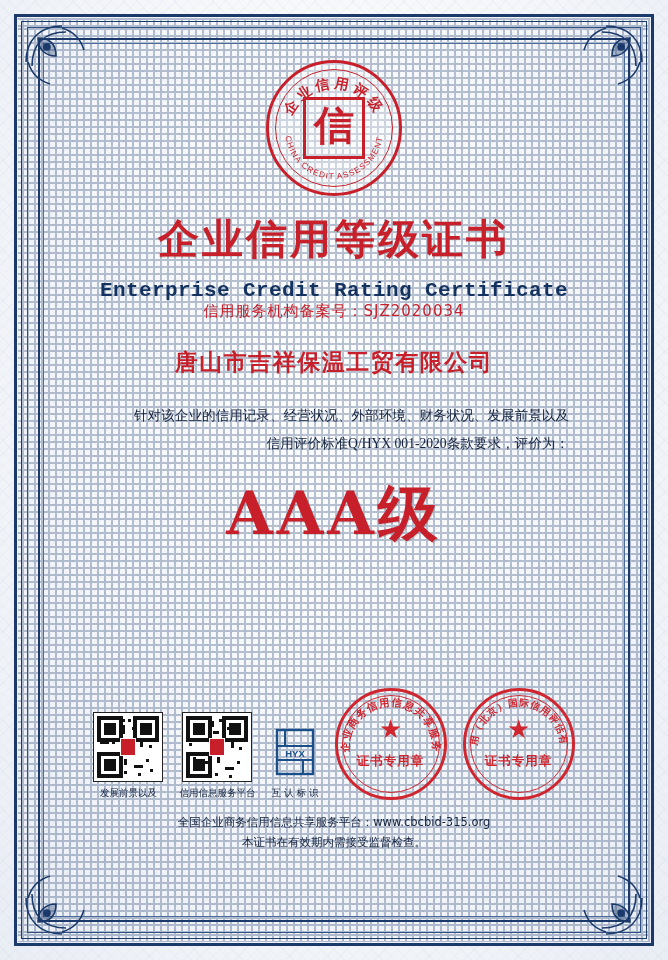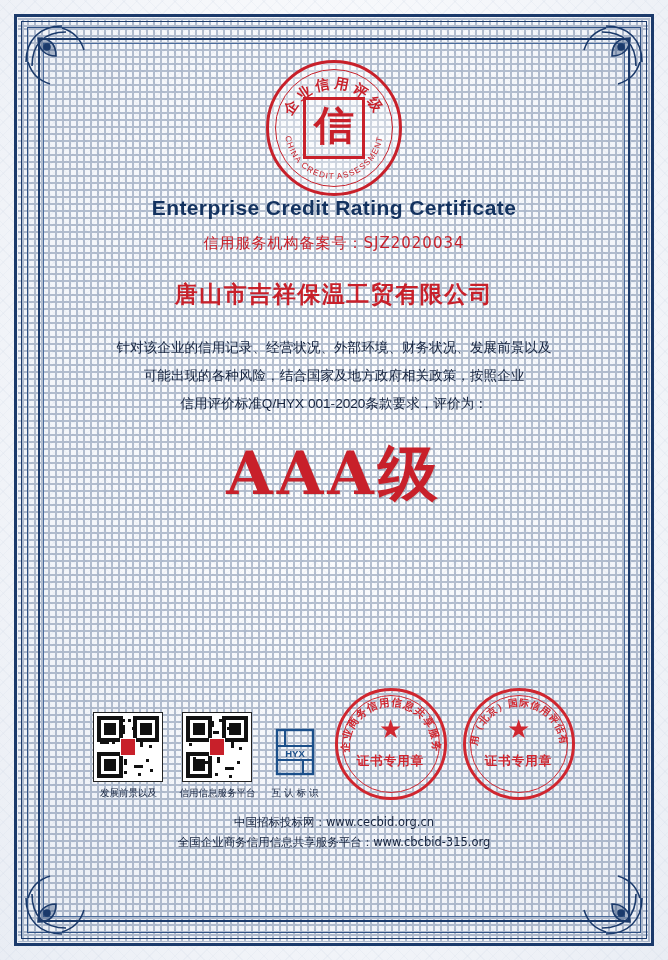--- a/index.html
+++ b/index.html
@@ -104,29 +104,28 @@
   .title-cn{
     margin-top:16px;
     font-family:"DejaVu Sans", sans-serif;
     font-weight:bold;
     font-size:41px;
     letter-spacing:3px;
     color:#c8202a;
     text-shadow:0 1px 0 rgba(0,0,0,.12);
   }
   .title-en{
-    margin-top:0;
-    font-family:Liberation Sans, sans-serif;
+    margin-top:12px;
+    font-family:Liberation Mono, monospace;
     font-weight:bold;
     font-size:21px;
     letter-spacing:.4px;
     color:#13325f;
   }
   .record-no{
-    margin-top:14px;
     font-family:"DejaVu Sans", sans-serif;
     font-size:15px;
     color:#c8202a;
     letter-spacing:1px;
   }
   .cert-no{
     margin-top:14px;
     text-align:right;
     padding-right:18px;
     font-family:"Liberation Serif", serif;
@@ -138,25 +137,25 @@
     margin-top:26px;
     font-family:Liberation Mono, monospace;
     font-weight:bold;
     font-size:23px;
     letter-spacing:1.5px;
     color:#c8202a;
   }
   .body-text{
     margin:24px auto 0;
     width:470px;
-    font-family:Liberation Sans, sans-serif;
+    font-family:Liberation Serif, serif;
     font-size:13.6px;
     line-height:2.05;
     color:#14223d;
-    text-align:center;
+    text-align:right;
   }
   .grade{
     margin-top:16px;
     font-family:"DejaVu Serif", serif;
     font-weight:bold;
     font-size:60px;
     letter-spacing:4px;
     color:#c8202a;
     text-shadow:1px 1px 0 rgba(0,0,0,.15);
   }
@@ -317,29 +316,29 @@
         <text font-size="14" font-weight="bold" letter-spacing="4">
           <textPath href="#arcTop" startOffset="50%" text-anchor="middle">企业信用评级</textPath>
         </text>
         <text font-size="8.2" letter-spacing="1.1">
           <textPath href="#arcBot" startOffset="50%" text-anchor="middle">CHINA CREDIT ASSESSMENT</textPath>
         </text>
       </svg>
       <div class="xin">信</div>
     </div>
 
+    <div class="title-cn">企业信用等级证书</div>
     <div class="title-en">Enterprise Credit Rating Certificate</div>
 
     <div class="record-no">信用服务机构备案号：SJZ2020034</div>
 
     <div class="company">唐山市吉祥保温工贸有限公司</div>
 
     <div class="body-text">
       <div>针对该企业的信用记录、经营状况、外部环境、财务状况、发展前景以及</div>
-      <div>可能出现的各种风险，结合国家及地方政府相关政策，按照企业</div>
       <div>信用评价标准Q/HYX 001-2020条款要求，评价为：</div>
     </div>
 
     <div class="grade">AAA级</div>
 
 
     <div class="bottom">
       <div class="badges">
 
         <div class="qr-wrap">
@@ -443,19 +442,19 @@
               <textPath href="#stArc2" startOffset="50%" text-anchor="middle">华夏信用（北京）国际信用评估有限公司</textPath>
             </text>
           </svg>
           <div class="star">★</div>
           <div class="slabel">证书专用章</div>
         </div>
 
       </div>
 
       <div class="footlines">
-        <div>中国招标投标网：www.cecbid.org.cn</div>
         <div>全国企业商务信用信息共享服务平台：www.cbcbid-315.org</div>
+        <div>本证书在有效期内需接受监督检查。</div>
       </div>
     </div>
 
   </div>
 </div>
 
 </body></html>

